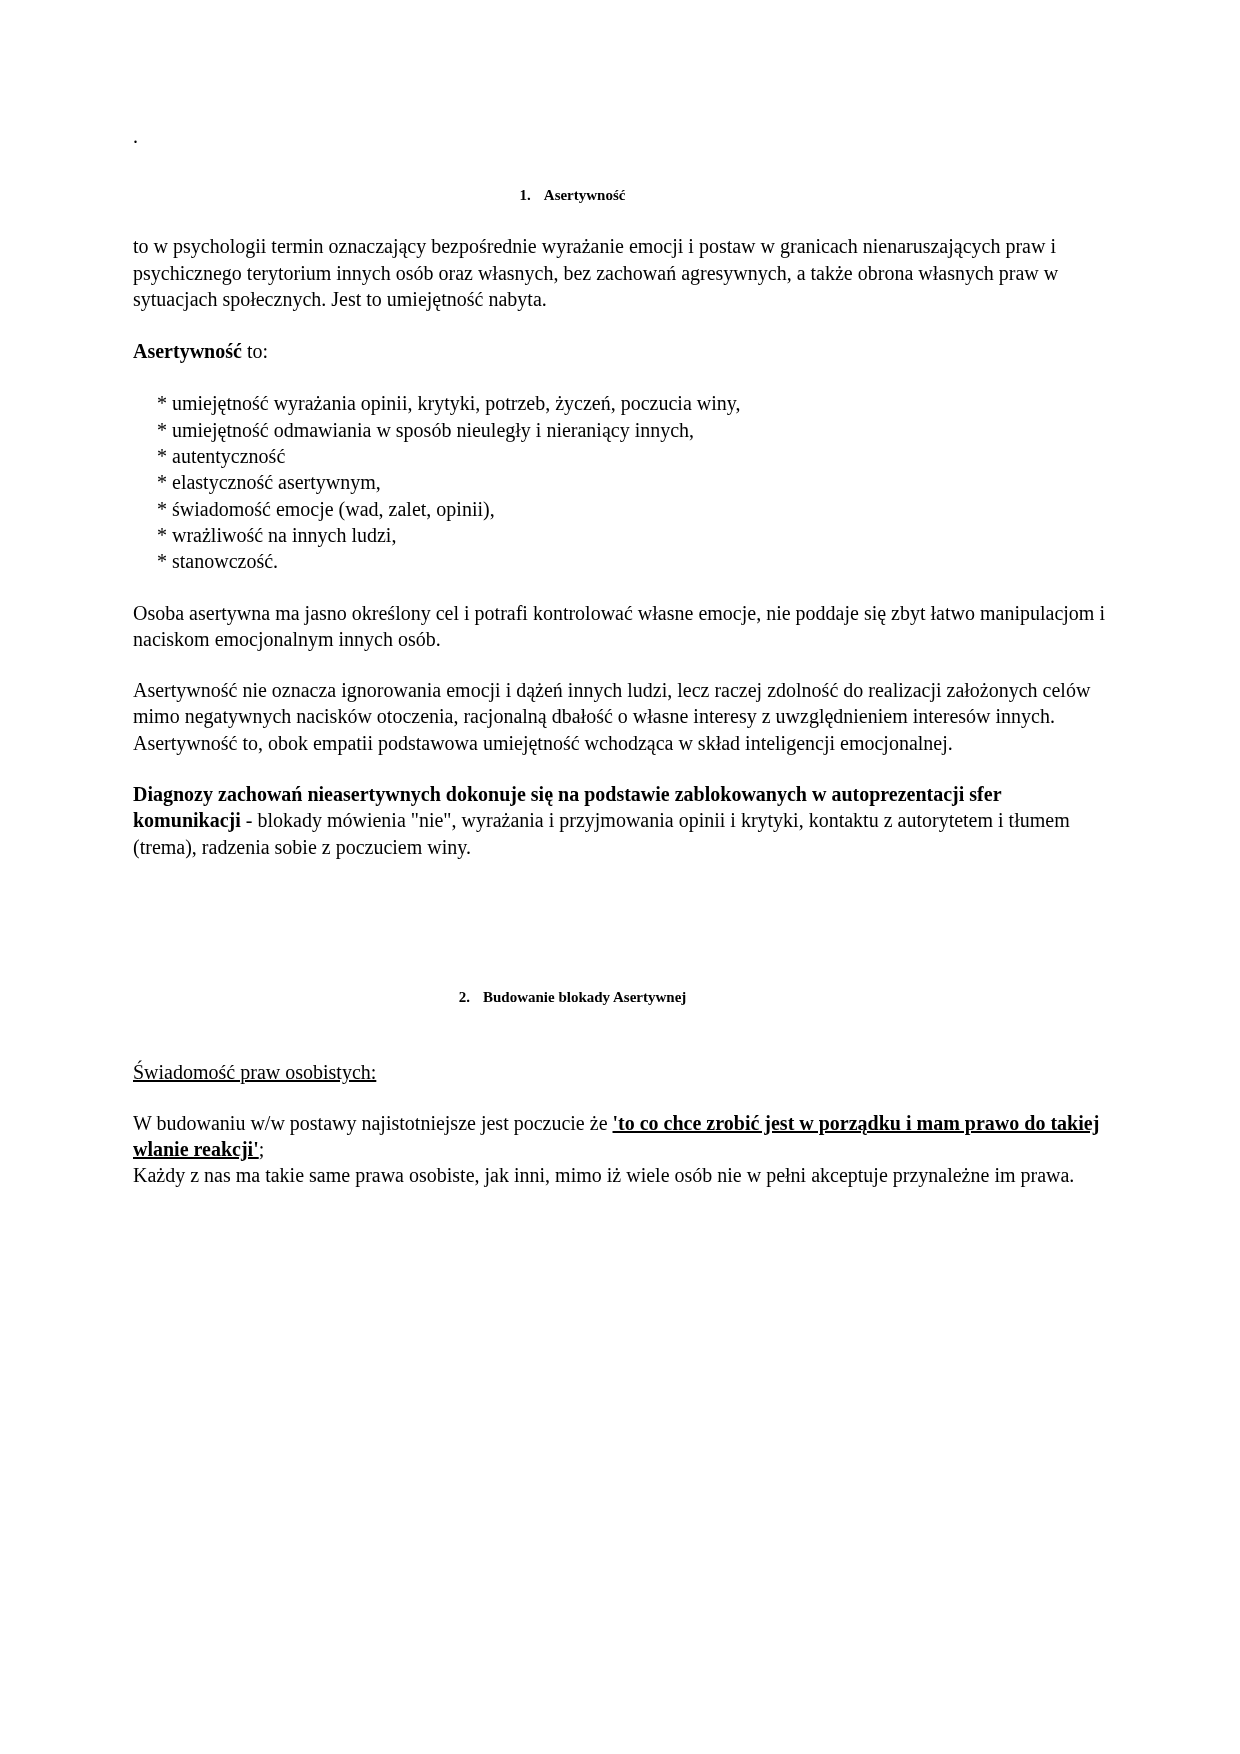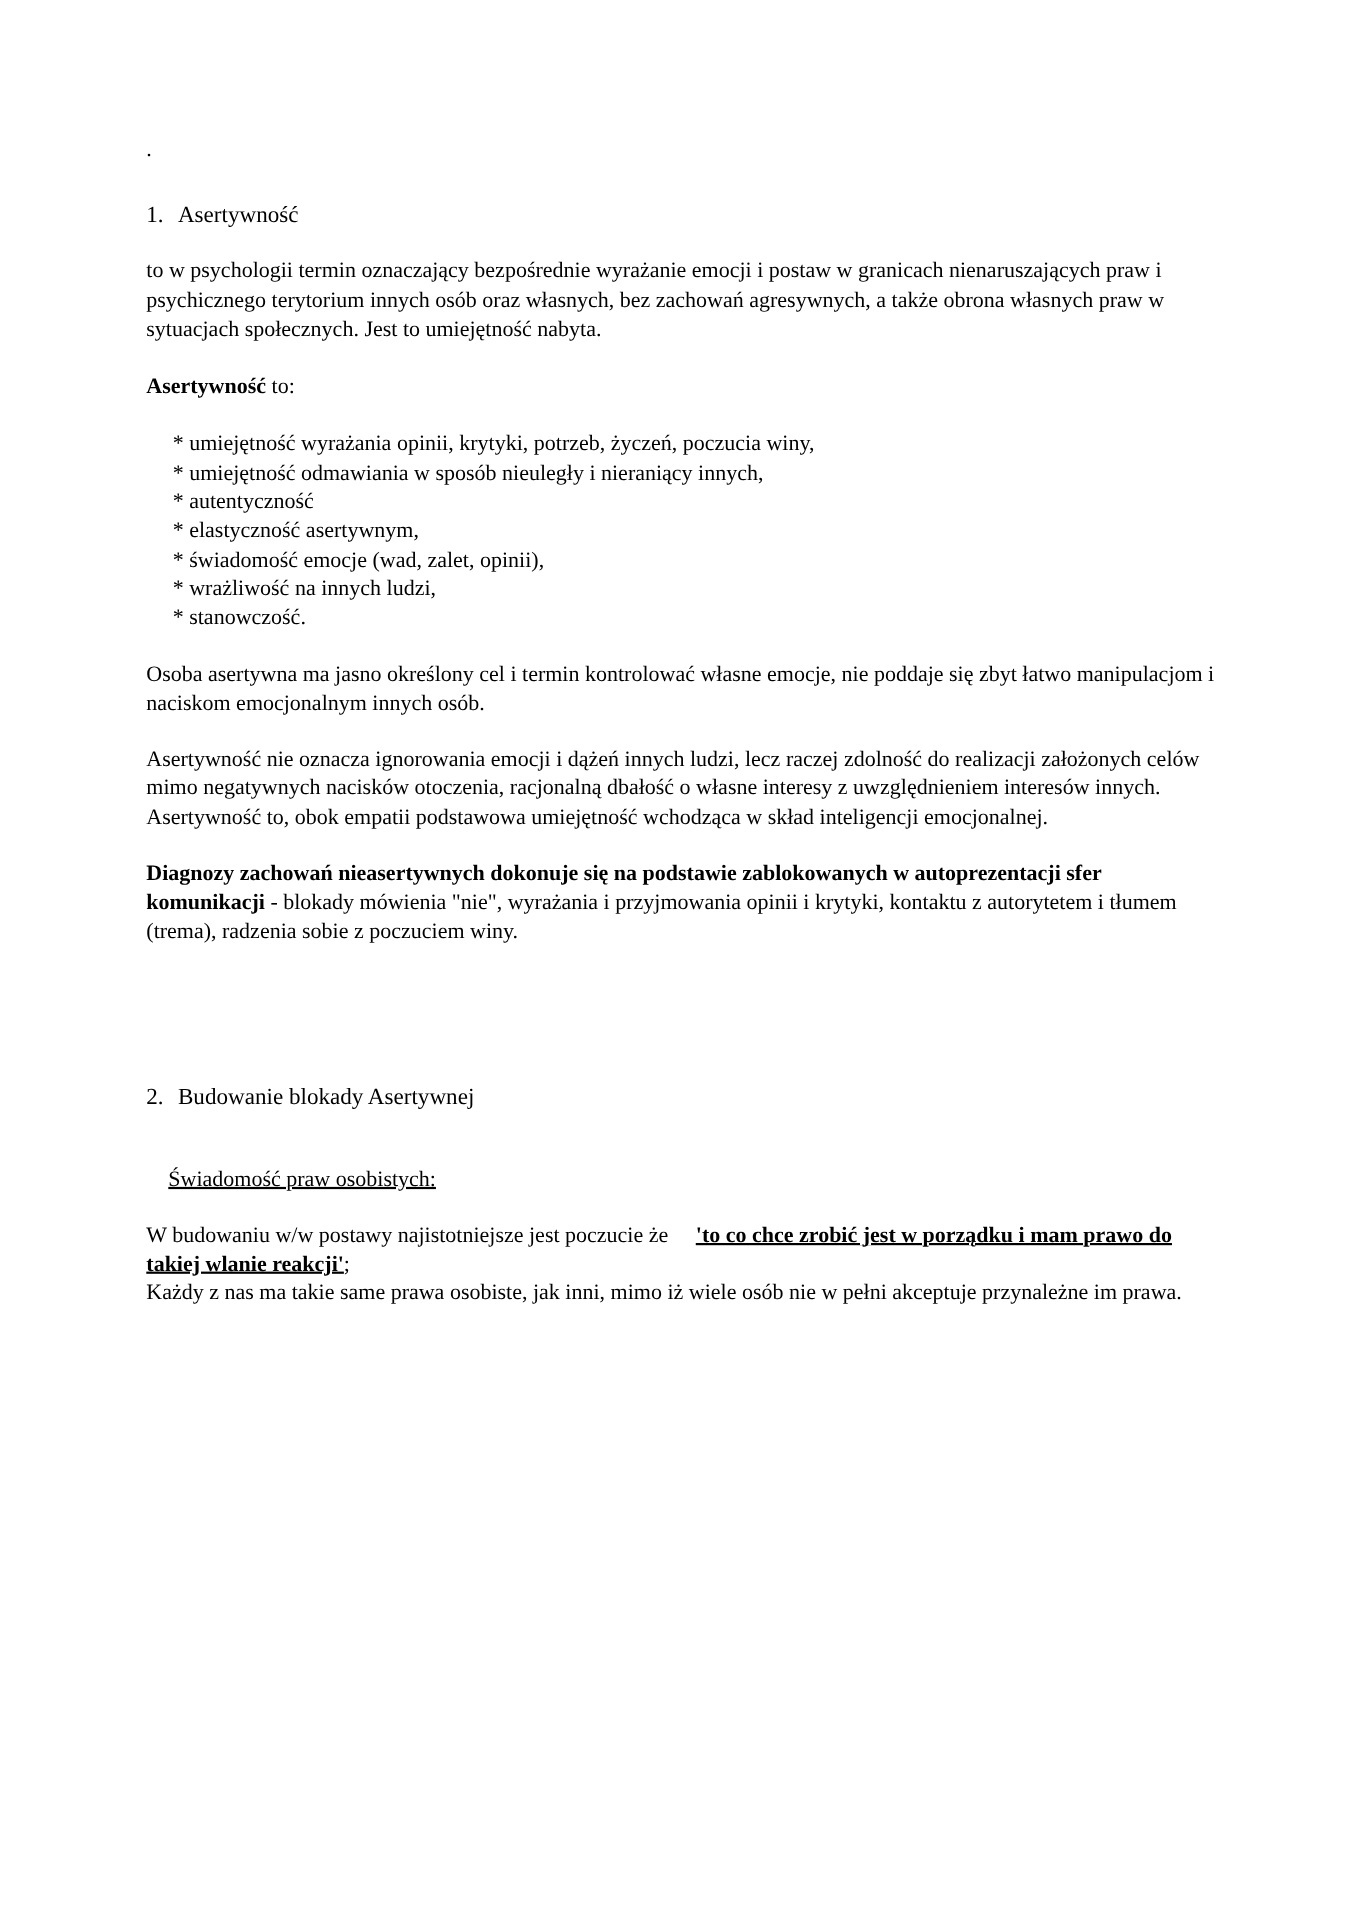--- a/index.html
+++ b/index.html
@@ -15,35 +15,36 @@
     line-height: 26.3px;
     overflow: hidden;
   }
   .content { padding: 0 132px 0 133px; }
   .stray {
     margin-top: 126px;
     line-height: 20px;
     font-size: 20px;
   }
   .heading {
-    font-weight: normal;
-    font-size: 21px;
+    font-weight: bold;
+    font-size: 15px;
+    text-align: center;
     width: 879px;           
   }
   .h1 { margin-top: 36px; }
   .h2 { margin-top: 124px; }
   .hnum { padding-right: 13px; }
   .para { margin-top: 25px; width: 975px; }
   .list-intro { margin-top: 26px; }
   .bullets { margin-top: 26px; width: 975px; padding-left: 24px; }
   .bullet { white-space: nowrap; }
   .subheading { margin-top: 49px; width: 975px; }
   .p-last { margin-top: 24px; font-family: Liberation Serif, serif; }
   .bold { font-weight: bold; }
-  .underline { text-decoration: underline; margin-left: 20px; }
+  .underline { text-decoration: underline; }
   .seg { margin: 0; }
 </style>
 </head>
 <body>
 
 <div class="page">
   <div class="content">
 
     <div class="stray">.</div>
 
@@ -56,21 +57,21 @@
     <div class="bullets">
       <div class="bullet">* umiejętność wyrażania opinii, krytyki, potrzeb, życzeń, poczucia winy,</div>
       <div class="bullet">* umiejętność odmawiania w sposób nieuległy i nieraniący innych,</div>
       <div class="bullet">* autentyczność</div>
       <div class="bullet">* elastyczność asertywnym,</div>
       <div class="bullet">* świadomość emocje (wad, zalet, opinii),</div>
       <div class="bullet">* wrażliwość na innych ludzi,</div>
       <div class="bullet">* stanowczość.</div>
     </div>
 
-    <div class="para">Osoba asertywna ma jasno określony cel i termin kontrolować własne emocje, nie poddaje się zbyt łatwo manipulacjom i naciskom emocjonalnym innych osób.</div>
+    <div class="para">Osoba asertywna ma jasno określony cel i potrafi kontrolować własne emocje, nie poddaje się zbyt łatwo manipulacjom i naciskom emocjonalnym innych osób.</div>
 
     <div class="para">Asertywność nie oznacza ignorowania emocji i dążeń innych ludzi, lecz raczej zdolność do realizacji założonych celów mimo negatywnych nacisków otoczenia, racjonalną dbałość o własne interesy z uwzględnieniem interesów innych. Asertywność to, obok empatii podstawowa umiejętność wchodząca w skład inteligencji emocjonalnej.</div>
 
     <div class="para"><span class="bold">Diagnozy zachowań nieasertywnych dokonuje się na podstawie zablokowanych w autoprezentacji sfer komunikacji</span><span> - blokady mówienia "nie", wyrażania i przyjmowania opinii i krytyki, kontaktu z autorytetem i tłumem (trema), radzenia sobie z poczuciem winy.</span></div>
 
     <div class="heading h2"><span class="hnum">2.</span><span>Budowanie blokady Asertywnej</span></div>
 
     <div class="subheading"><span class="underline">Świadomość praw osobistych:</span></div>
 
     <div class="para p-last">

